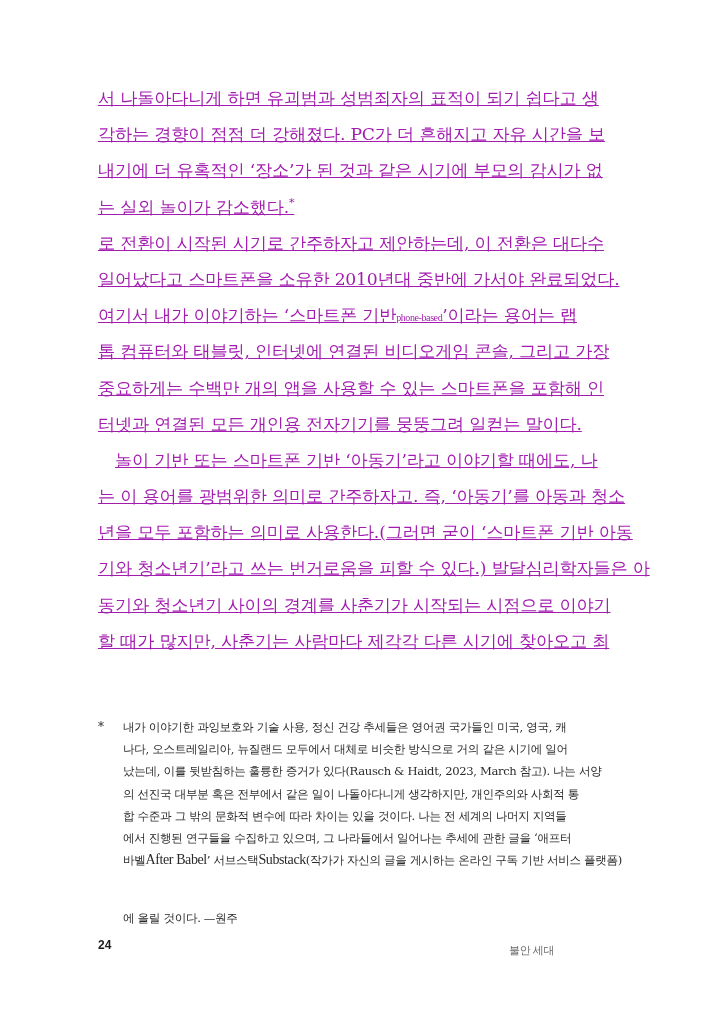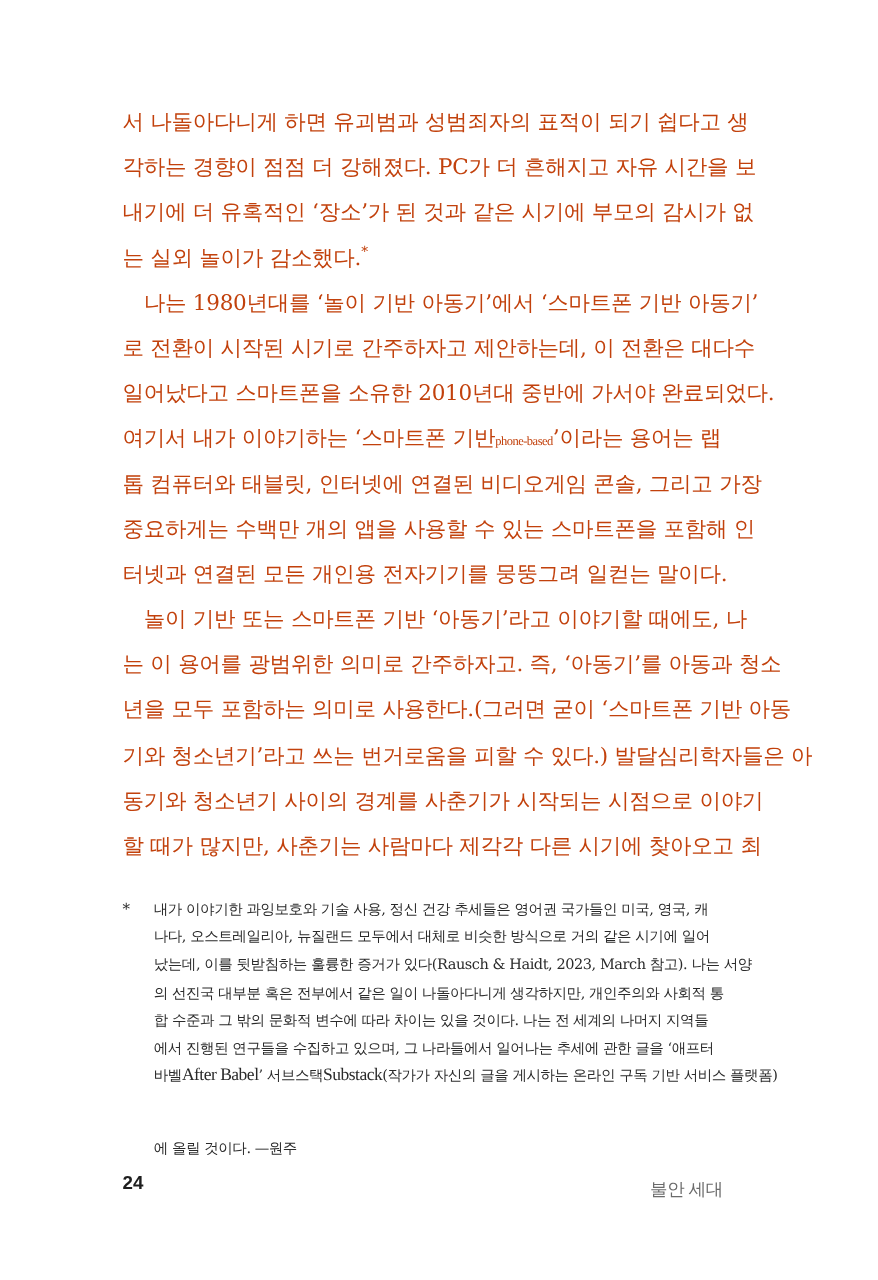--- a/index.html
+++ b/index.html
@@ -23,21 +23,22 @@
     }
     .body-text {
       position: absolute;
       left: 98px;
       top: 80px;
       width: 470px;
       font-family: "DejaVu Serif", "Liberation Serif", serif;
       font-size: 17.2px;
       line-height: 36.2px;
       letter-spacing: -0.2px;
-      color: #c2410c;
+      color: #a21caf;
+      text-decoration: underline;
     }
     .line {
       display: block;
       white-space: nowrap;
       text-align: justify;
       text-align-last: justify;
       height: 36.2px;
     }
     .line.last {
       text-align-last: left;
@@ -91,49 +92,48 @@
       font-family: Liberation Serif, serif;
       font-size: 14px;
       letter-spacing: -0.4px;
     }
     .folio {
       position: absolute;
       left: 98px;
       top: 938px;
       font-family: "Liberation Sans", "DejaVu Sans", sans-serif;
       font-weight: bold;
-      font-size: 15px;
+      font-size: 12px;
       color: #1e1e1e;
     }
     .running-title {
       position: absolute;
-      left: 520px;
+      left: 509px;
       top: 943px;
-      font-family: Liberation Sans, sans-serif;
-      font-size: 14px;
+      font-family: Liberation Serif, serif;
+      font-size: 11px;
       color: #6b6b6b;
       letter-spacing: -0.3px;
     }
   </style>
 </head>
 <body>
 
 <div class="page">
 
   <div class="body-text">
 
     <div>
       <span class="line">서 나돌아다니게 하면 유괴범과 성범죄자의 표적이 되기 쉽다고 생</span>
       <span class="line">각하는 경향이 점점 더 강해졌다. PC가 더 흔해지고 자유 시간을 보</span>
       <span class="line">내기에 더 유혹적인 ‘장소’가 된 것과 같은 시기에 부모의 감시가 없</span>
       <span class="line last"><span>는 실외 놀이가 감소했다.</span><span class="sup">*</span></span>
     </div>
 
     <div>
-      <span class="line indent">나는 1980년대를 ‘놀이 기반 아동기’에서 ‘스마트폰 기반 아동기’</span>
       <span class="line">로 전환이 시작된 시기로 간주하자고 제안하는데, 이 전환은 대다수</span>
       <span class="line">일어났다고 스마트폰을 소유한 2010년대 중반에 가서야 완료되었다.</span>
       <span class="line"><span>여기서 내가 이야기하는 ‘스마트폰 기반</span><span class="gloss">phone-based</span><span>’이라는 용어는 랩</span></span>
       <span class="line">톱 컴퓨터와 태블릿, 인터넷에 연결된 비디오게임 콘솔, 그리고 가장</span>
       <span class="line">중요하게는 수백만 개의 앱을 사용할 수 있는 스마트폰을 포함해 인</span>
       <span class="line last">터넷과 연결된 모든 개인용 전자기기를 뭉뚱그려 일컫는 말이다.</span>
     </div>
 
     <div>
       <span class="line indent">놀이 기반 또는 스마트폰 기반 ‘아동기’라고 이야기할 때에도, 나</span>

